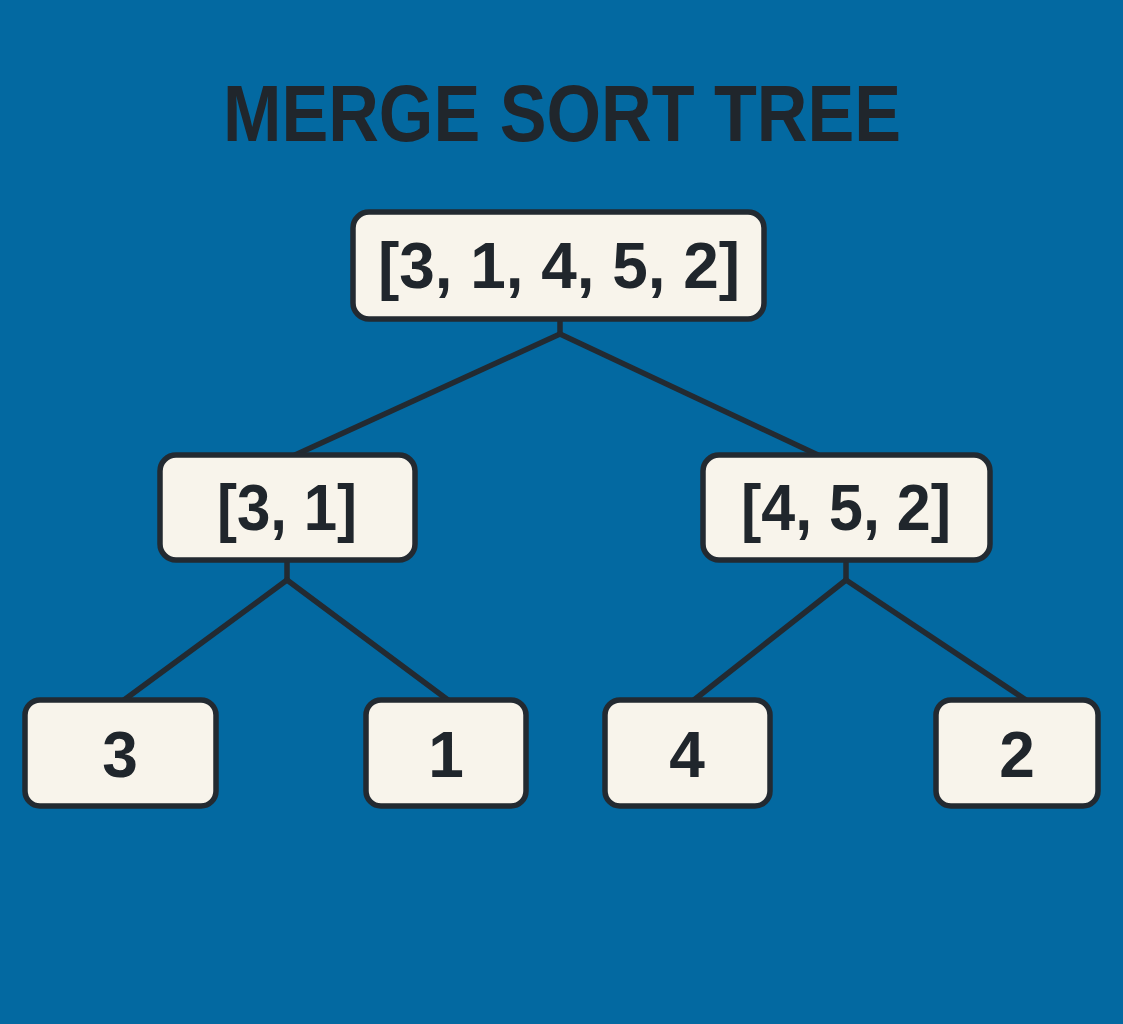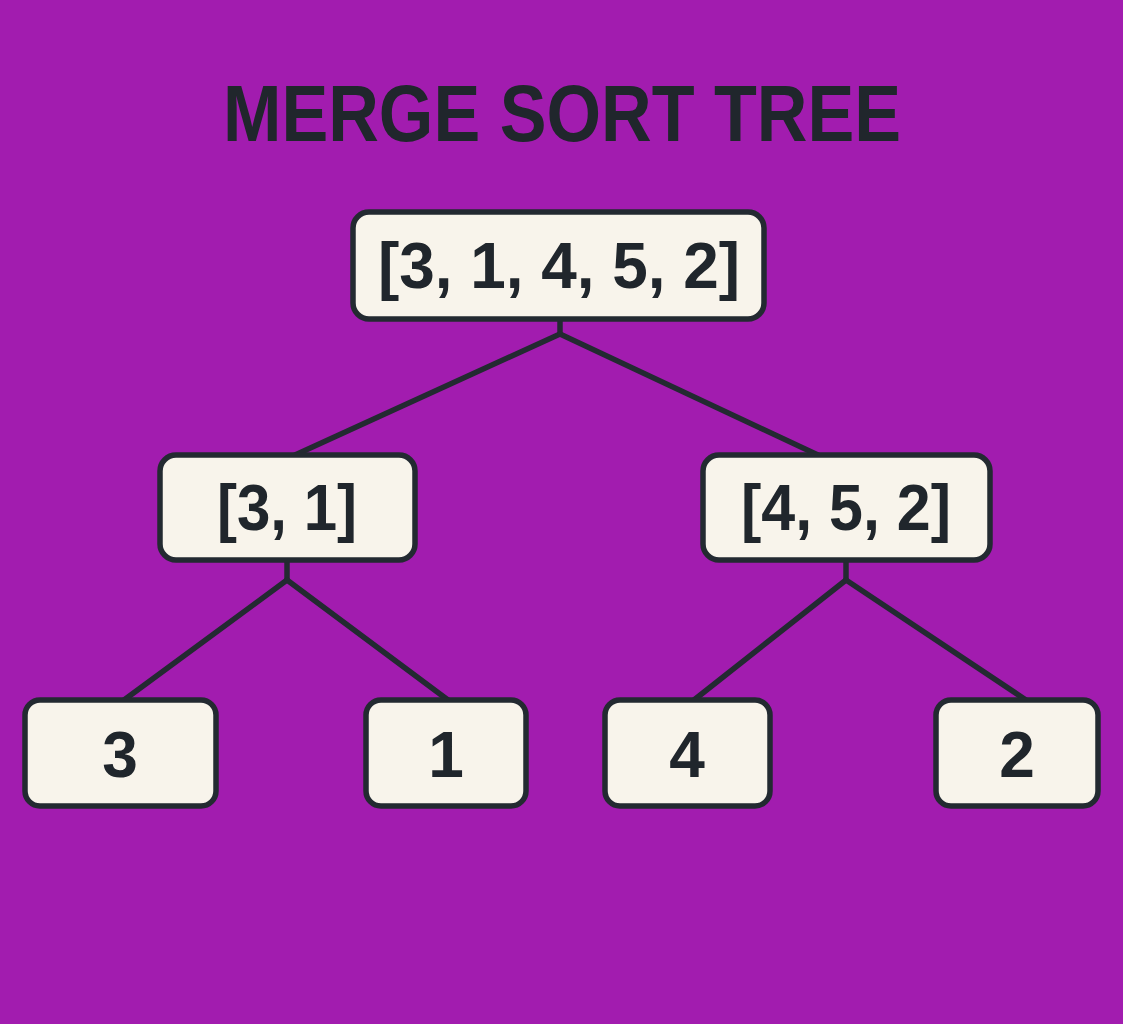--- a/index.html
+++ b/index.html
@@ -8,21 +8,21 @@
     width: 1123px;
     height: 1024px;
     background: #F8F4EB;
     overflow: hidden;
     font-family: "Liberation Sans", sans-serif;
   }
   .stage {
     position: relative;
     width: 1123px;
     height: 1024px;
-    background: #a21caf;
+    background: #0369a1;
     text-align: right;
   }
   svg { display: block; }
   .edge {
     stroke: #232A31;
     stroke-width: 5.5;
     stroke-linecap: round;
     fill: none;
   }
   .node-box {

